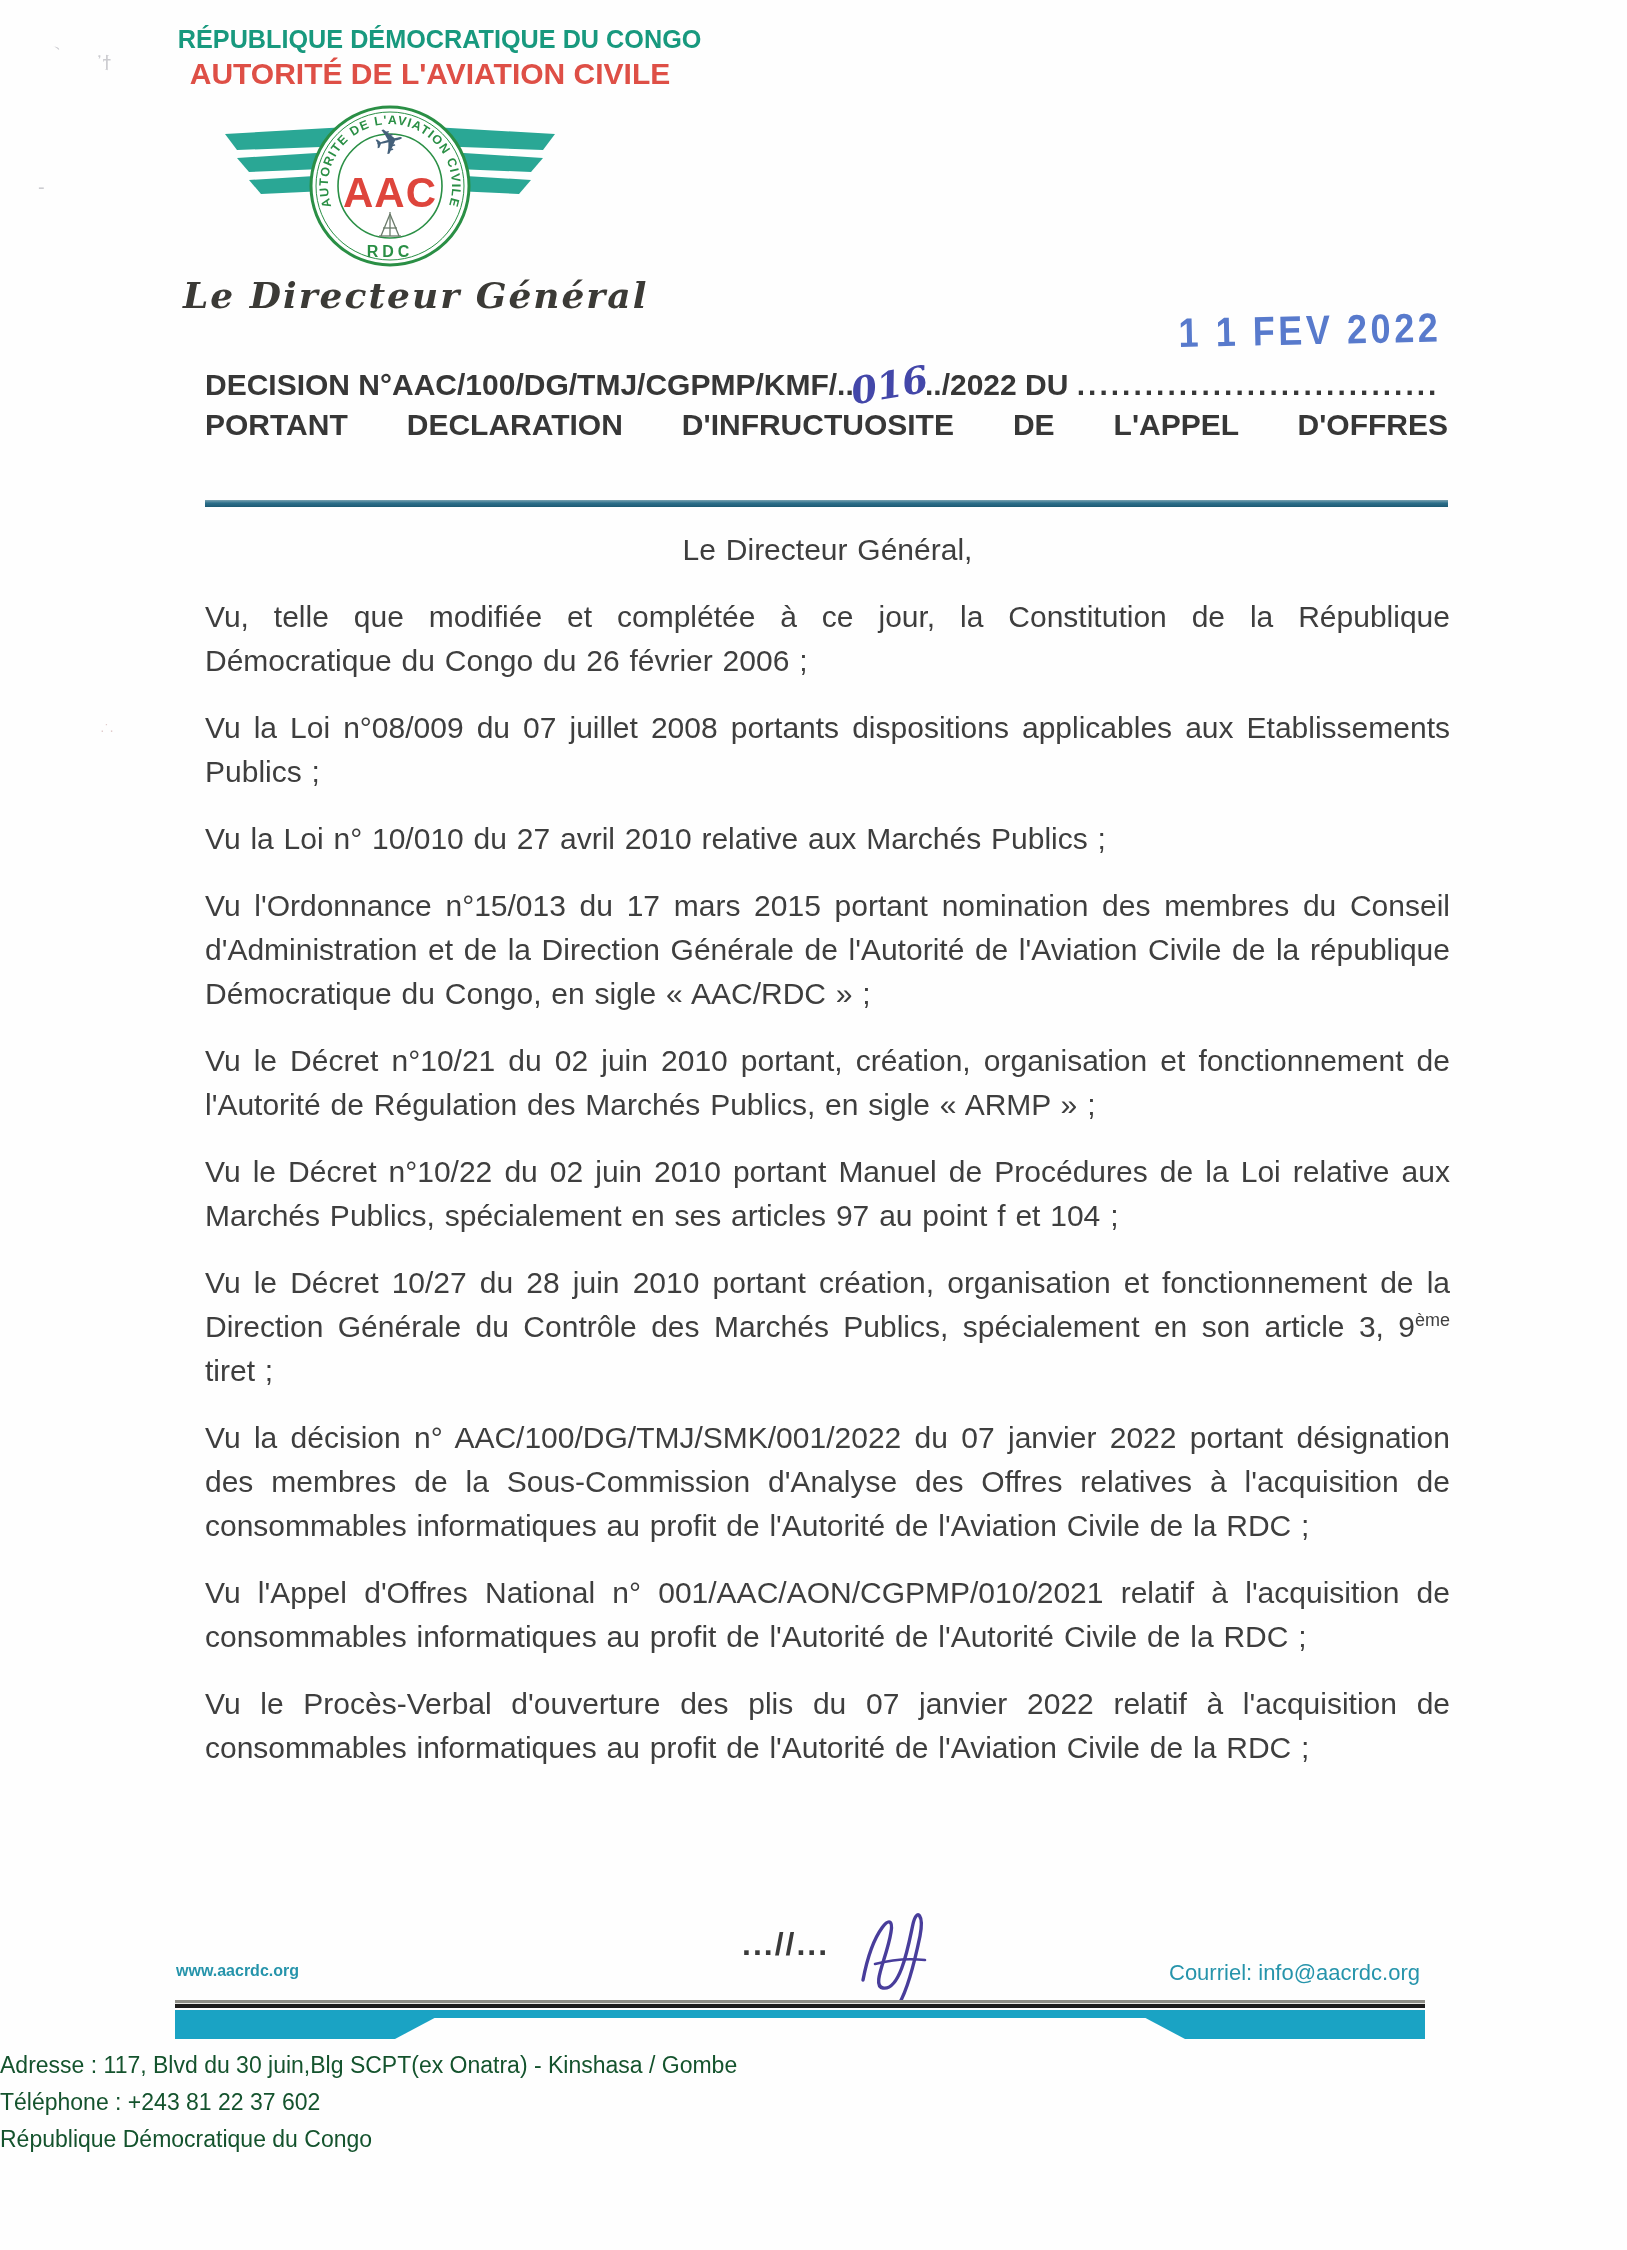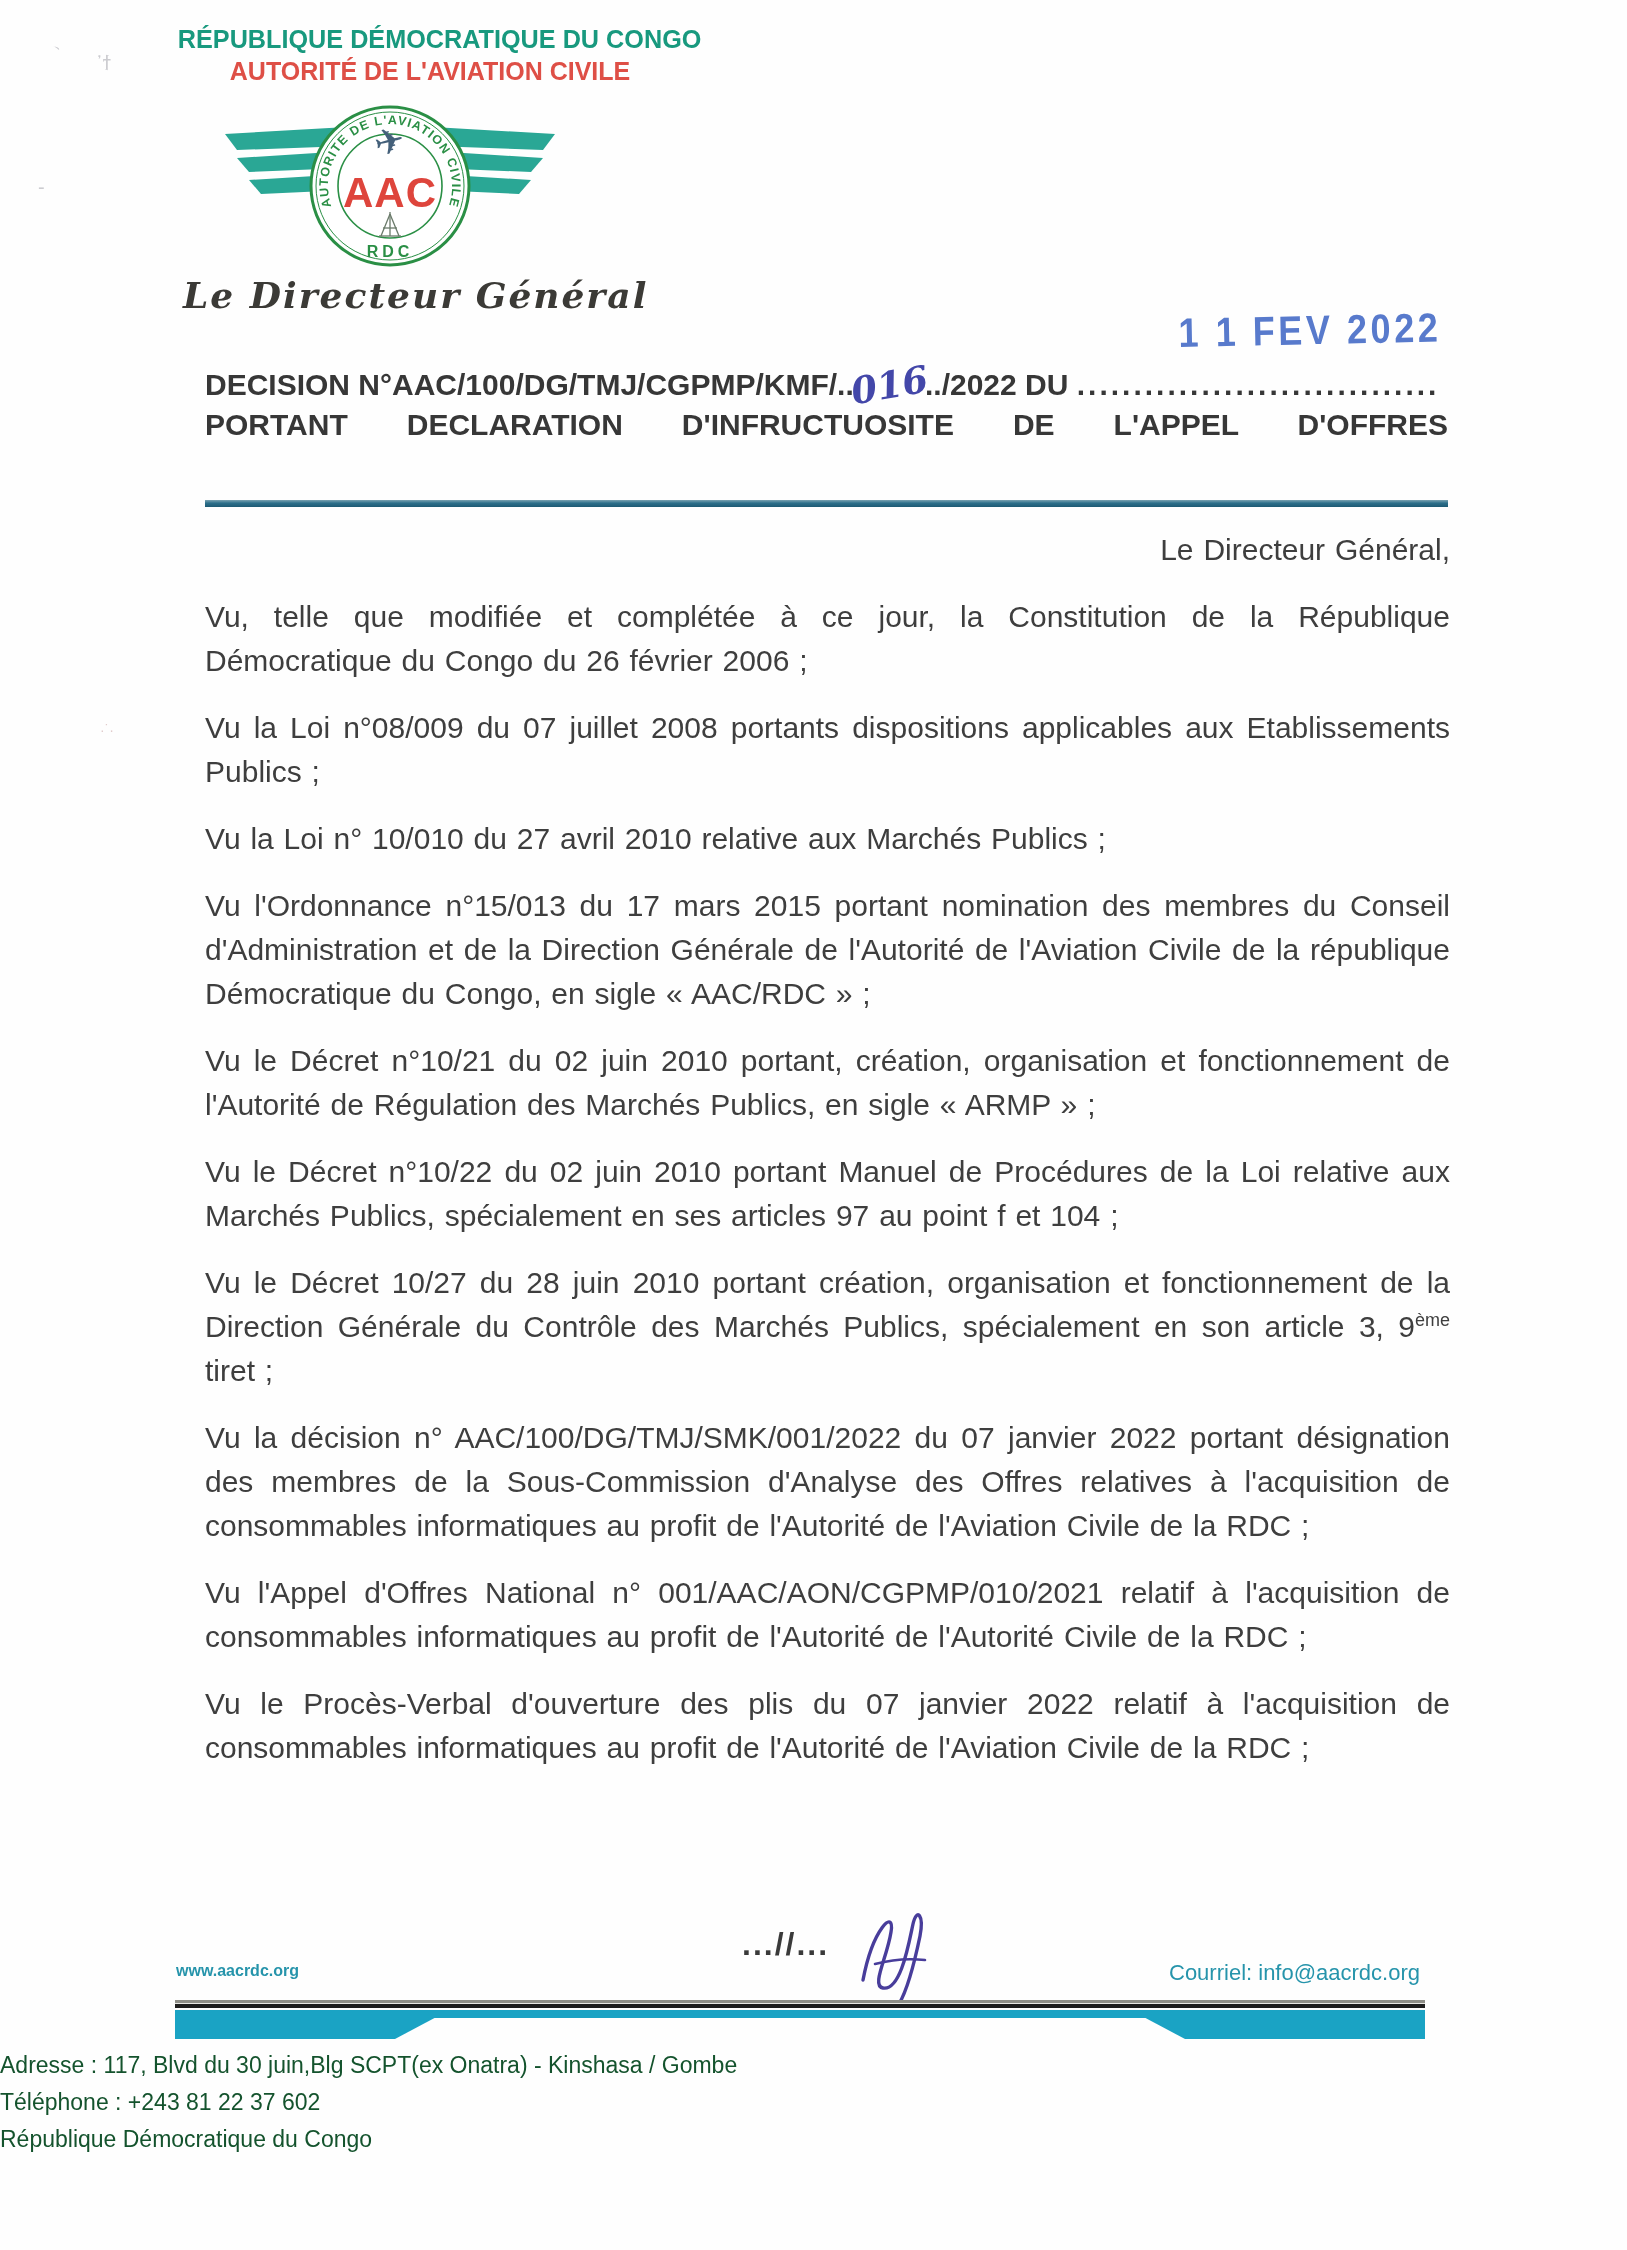--- a/index.html
+++ b/index.html
@@ -12,21 +12,21 @@
   .artifact { position:absolute; color:#90909a; opacity:.45; font-size:20px; pointer-events:none; }
   .artifact.red { color:#c09090; }
   
   .header-country {
     position:absolute; left:170px; top:24px; width:520px; text-align:center;
     font-size:26px; font-weight:bold; color:#18997e; transform:scaleX(.97); transform-origin:center;
     white-space:nowrap;
   }
   .header-authority {
     position:absolute; left:170px; top:57px; width:520px; text-align:center;
-    font-size:25px; font-weight:bold; color:#de4f46; white-space:nowrap;
+    font-size:30px; font-weight:bold; color:#de4f46; white-space:nowrap;
   }
   .logo-wrap { position:absolute; left:215px; top:94px; }
   .script-title {
     position:absolute; left:183px; top:274px;
     font-family:"DejaVu Serif", serif; font-style:italic; font-weight:bold;
     font-size:36px; color:#3b3a36; letter-spacing:2px; white-space:nowrap;
   }
   
   .stamp {
     position:absolute; left:1178px; top:310px;
@@ -49,21 +49,21 @@
   .title-rule {
     position:absolute; left:205px; top:500px; width:1243px; height:7px;
     background:linear-gradient(to bottom,#7ba3b2 0%,#2c6f8a 45%,#1d5a74 100%);
   }
   
   .doc-body {
     position:absolute; left:205px; top:528px; width:1245px;
     font-size:30px; line-height:44px; text-align:justify; word-spacing:1.5px;
   }
   .doc-body p { margin:0 0 23px 0; }
-  .doc-body .salutation { text-align:right; }
+  .doc-body .salutation { text-align:center; }
   sup { font-size:60%; vertical-align:super; line-height:0; }
   
   .continuation {
     position:absolute; left:742px; top:1926px;
     font-size:32px; font-weight:bold; color:#3a3a3a; letter-spacing:2px;
   }
   .signature-svg { position:absolute; left:845px; top:1902px; }
   .website {
     position:absolute; left:176px; top:1962px;
     font-size:16px; font-weight:bold; color:#2694ab; white-space:nowrap;

